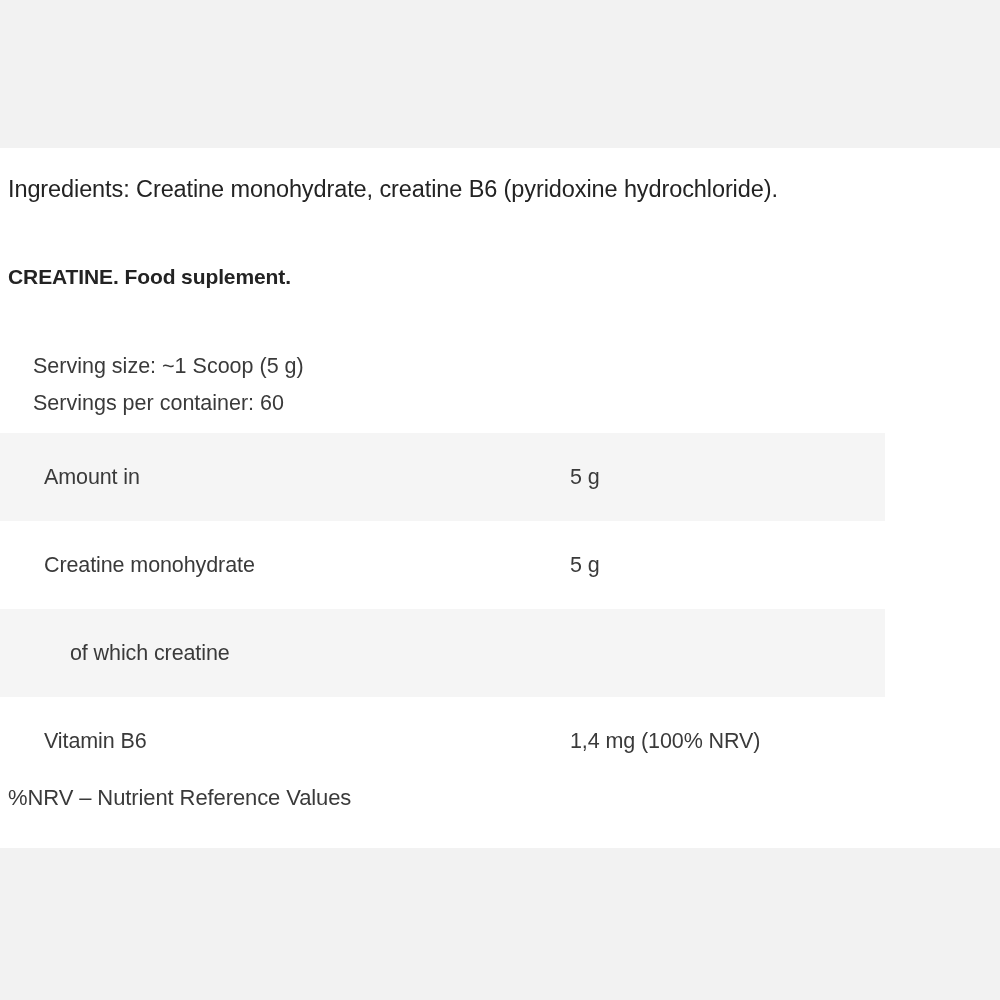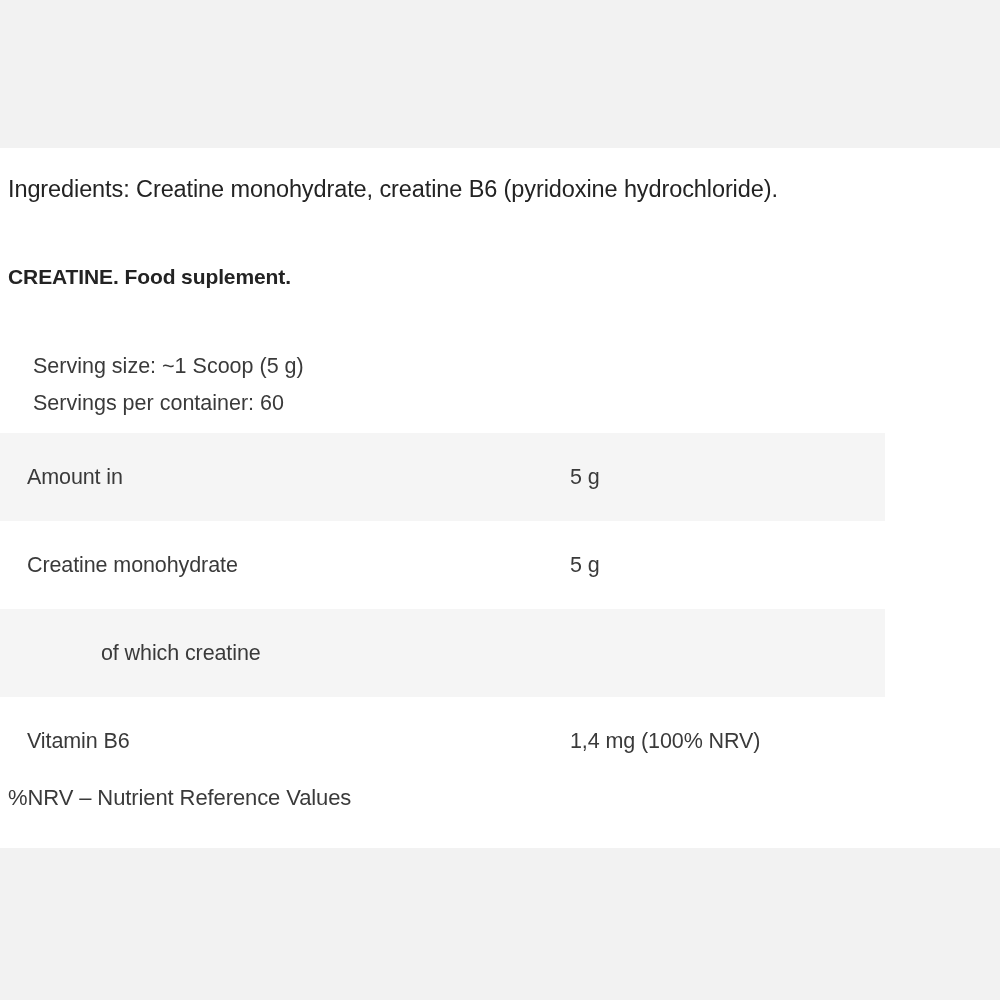--- a/index.html
+++ b/index.html
@@ -70,28 +70,28 @@
     display: flex;
     align-items: center;
     height: 88px;
     box-sizing: border-box;
   }
   .row.shaded {
     background: #f5f5f5;
   }
   .row .cell-name {
     width: 570px;
-    padding-left: 27px;
+    padding-left: 44px;
     box-sizing: border-box;
     font-size: 21.5px;
     color: #3a3a3a;
     letter-spacing: -0.1px;
   }
   .row .cell-name.indent {
-    padding-left: 101px;
+    padding-left: 70px;
   }
   .row .cell-value {
     flex: 1;
     font-size: 21.5px;
     color: #3a3a3a;
     letter-spacing: -0.1px;
   }
   .nrv-note {
     position: absolute;
     left: 8px;

